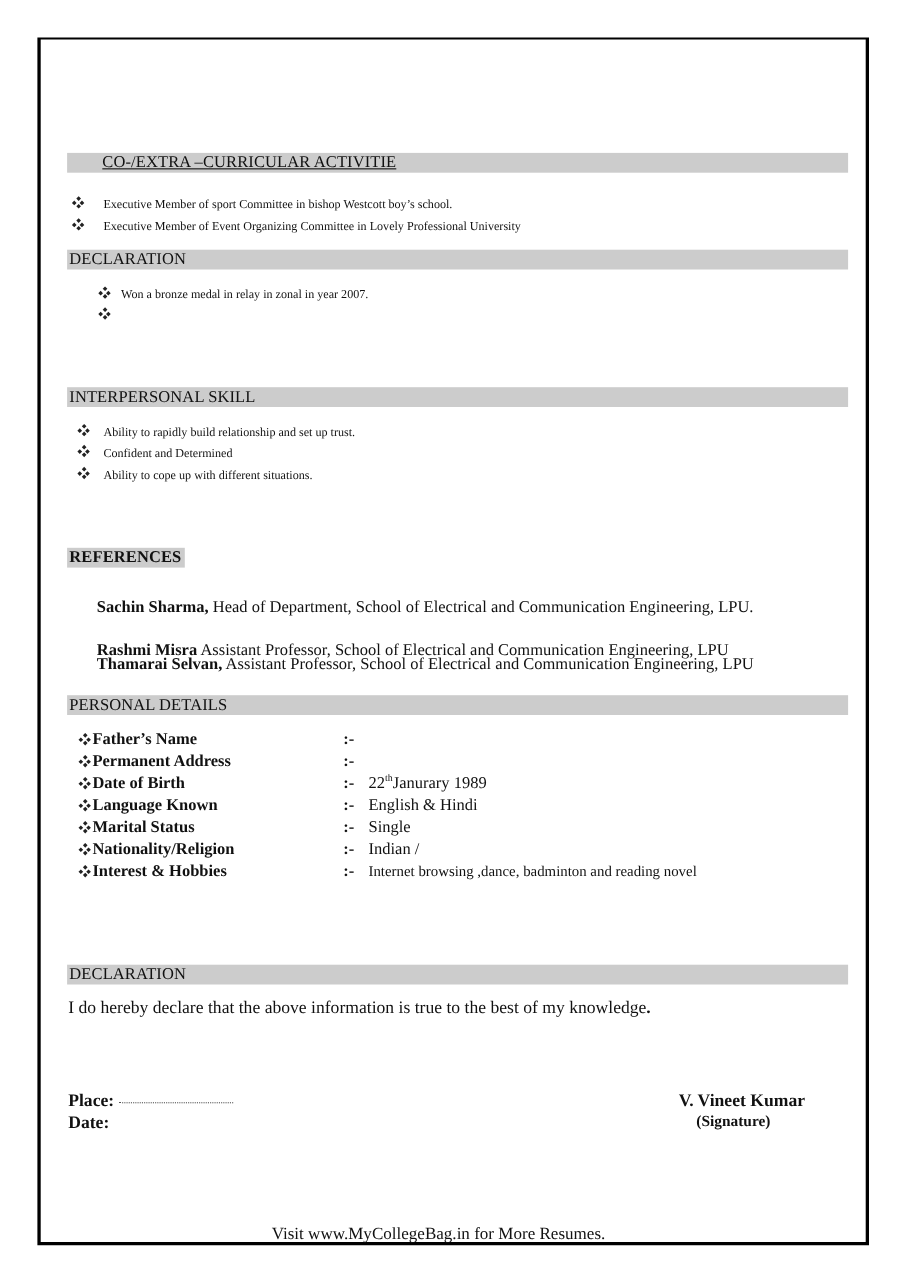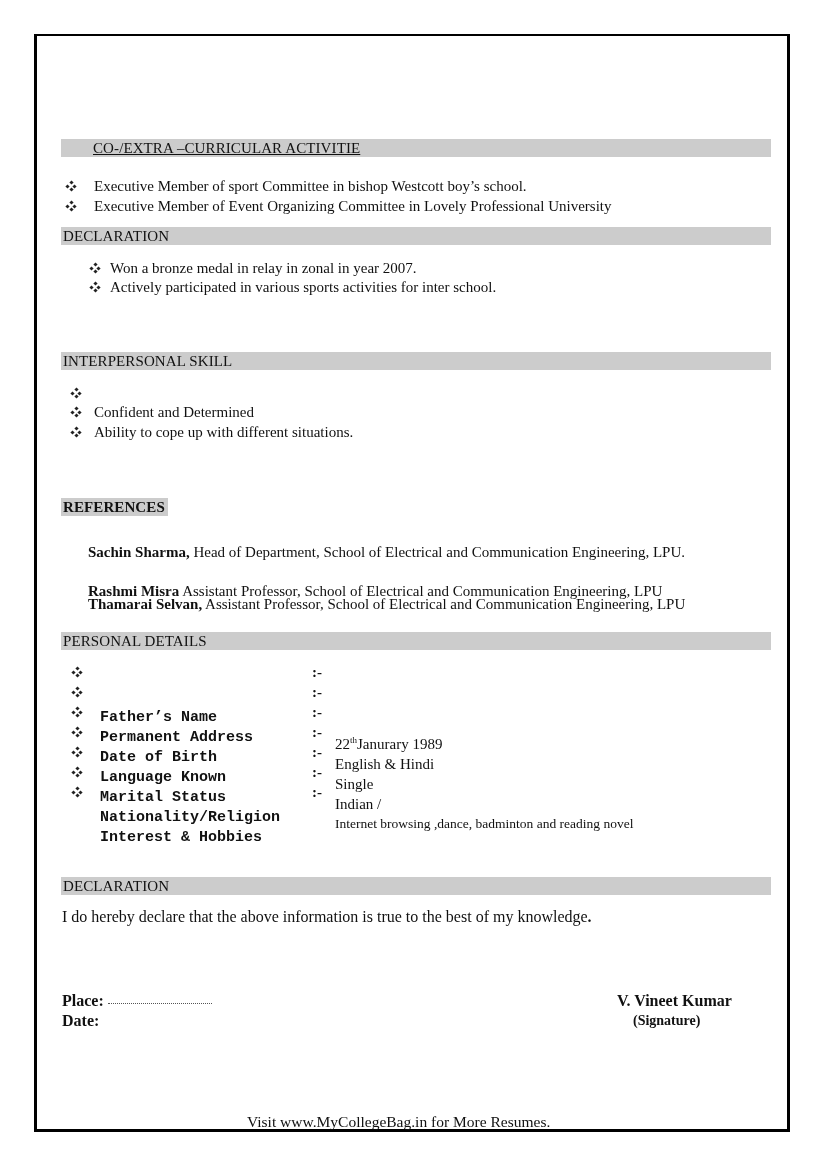--- a/index.html
+++ b/index.html
@@ -4,33 +4,33 @@
 <style>
   html, body { margin: 0; padding: 0; background: #ffffff; }
   body { width: 827px; height: 1169px; position: relative; overflow: hidden;
          font-family: "Liberation Serif", "DejaVu Serif", serif; color: #111; }
   .page-frame { position: absolute; left: 34px; top: 34px; width: 756px; height: 1098px;
                 border: 3px solid #000; border-top-width: 2px; box-sizing: border-box; }
   .sec-head { position: absolute; left: 61px; width: 710px; height: 18px; background: #cccccc;
               font-size: 15px; line-height: 18px; padding-left: 2px; box-sizing: border-box; letter-spacing: 0.1px; }
   .sec-head.short { width: auto; padding-right: 3px; font-weight: bold; }
   .sec-head .u { text-decoration: underline; }
-  .bul { position: absolute; font-size: 15px; line-height: 20px; white-space: nowrap; }
+  .bul { position: absolute; font-size: 11px; line-height: 20px; white-space: nowrap; }
   .bul .dia { display: inline-block; width: 10px; height: 10px; position: relative; margin-right: 18px; top: 0px; }
   .dia i { position: absolute; width: 3px; height: 3px; background: #222; transform: rotate(45deg); }
   .dia i:nth-child(1) { left: 3.5px; top: 0; }
   .dia i:nth-child(2) { left: 0; top: 3.5px; }
   .dia i:nth-child(3) { left: 7px; top: 3.5px; }
   .dia i:nth-child(4) { left: 3.5px; top: 7px; }
   .ref { position: absolute; left: 88px; font-size: 15px; line-height: 20px; white-space: nowrap; }
   .ref b { font-weight: bold; }
   .pd-row { position: absolute; left: 72px; height: 20px; font-size: 15px; line-height: 20px; white-space: nowrap; }
-  .pd-row .lab { position: absolute; left: 28px; font-weight: bold; font-family: Liberation Mono, monospace; margin-top: 46px; }
+  .pd-row .lab { position: absolute; left: 12px; font-weight: bold; font-family: Liberation Serif, serif; }
   .pd-row .sep { position: absolute; left: 240px; font-weight: bold; }
-  .pd-row .val { position: absolute; left: 263px; margin-top: 32px; }
+  .pd-row .val { position: absolute; left: 263px; }
   .pd-row .val.small { font-size: 13.5px; }
   .pd-row .dia { position: absolute; left: 0; top: 5px; width: 10px; height: 10px; }
   sup { font-size: 9px; line-height: 0; vertical-align: 6px; }
   .txt { position: absolute; font-size: 16px; line-height: 20px; white-space: nowrap; }
   .bold { font-weight: bold; }
   .dots { display: inline-block; width: 104px; border-bottom: 1px dotted #555; margin-left: 4px; vertical-align: 2px; }
 </style>
 </head>
 <body>
 
@@ -46,28 +46,28 @@
   <span class="dia"><i></i><i></i><i></i><i></i></span><span>Executive Member of Event Organizing Committee in  Lovely Professional University</span>
 </div>
 
 <div class="sec-head" style="top:227px;">
   <span>DECLARATION</span>
 </div>
 <div class="bul" style="left:90px; top:258px;">
   <span class="dia" style="margin-right:10px;"><i></i><i></i><i></i><i></i></span><span>Won a bronze medal in relay in zonal in year 2007.</span>
 </div>
 <div class="bul" style="left:90px; top:277px;">
-  <span class="dia" style="margin-right:10px;"><i></i><i></i><i></i><i></i></span><span>Actively participated in various sports activities for inter school.</span>
+  <span class="dia" style="margin-right:10px;"><i></i><i></i><i></i><i></i></span>
 </div>
 
 <div class="sec-head" style="top:352px;">
   <span>INTERPERSONAL SKILL</span>
 </div>
 <div class="bul" style="left:71px; top:383px;">
-  <span class="dia" style="margin-right:13px;"><i></i><i></i><i></i><i></i></span>
+  <span class="dia" style="margin-right:13px;"><i></i><i></i><i></i><i></i></span><span>Ability to rapidly build relationship and set up trust.</span>
 </div>
 <div class="bul" style="left:71px; top:402px;">
   <span class="dia" style="margin-right:13px;"><i></i><i></i><i></i><i></i></span><span>Confident and Determined</span>
 </div>
 <div class="bul" style="left:71px; top:422px;">
   <span class="dia" style="margin-right:13px;"><i></i><i></i><i></i><i></i></span><span>Ability to cope up with different situations.</span>
 </div>
 
 <div class="sec-head short" style="top:498px;">
   <span>REFERENCES</span>

